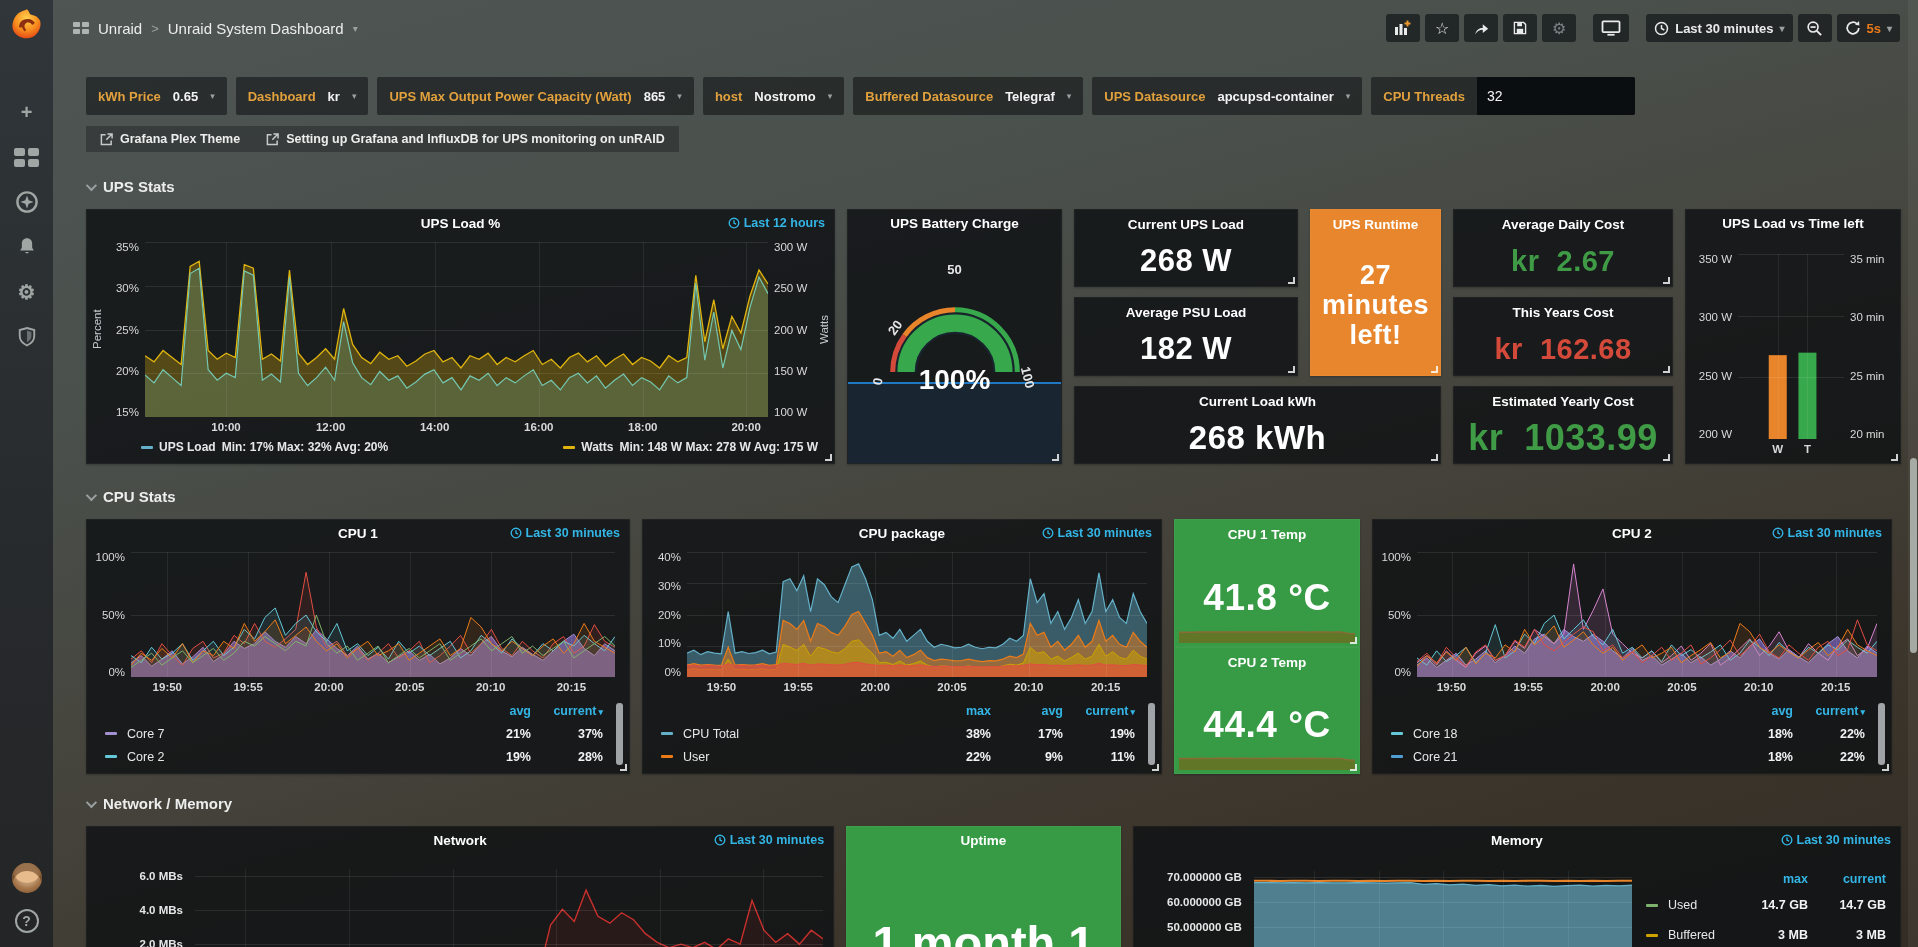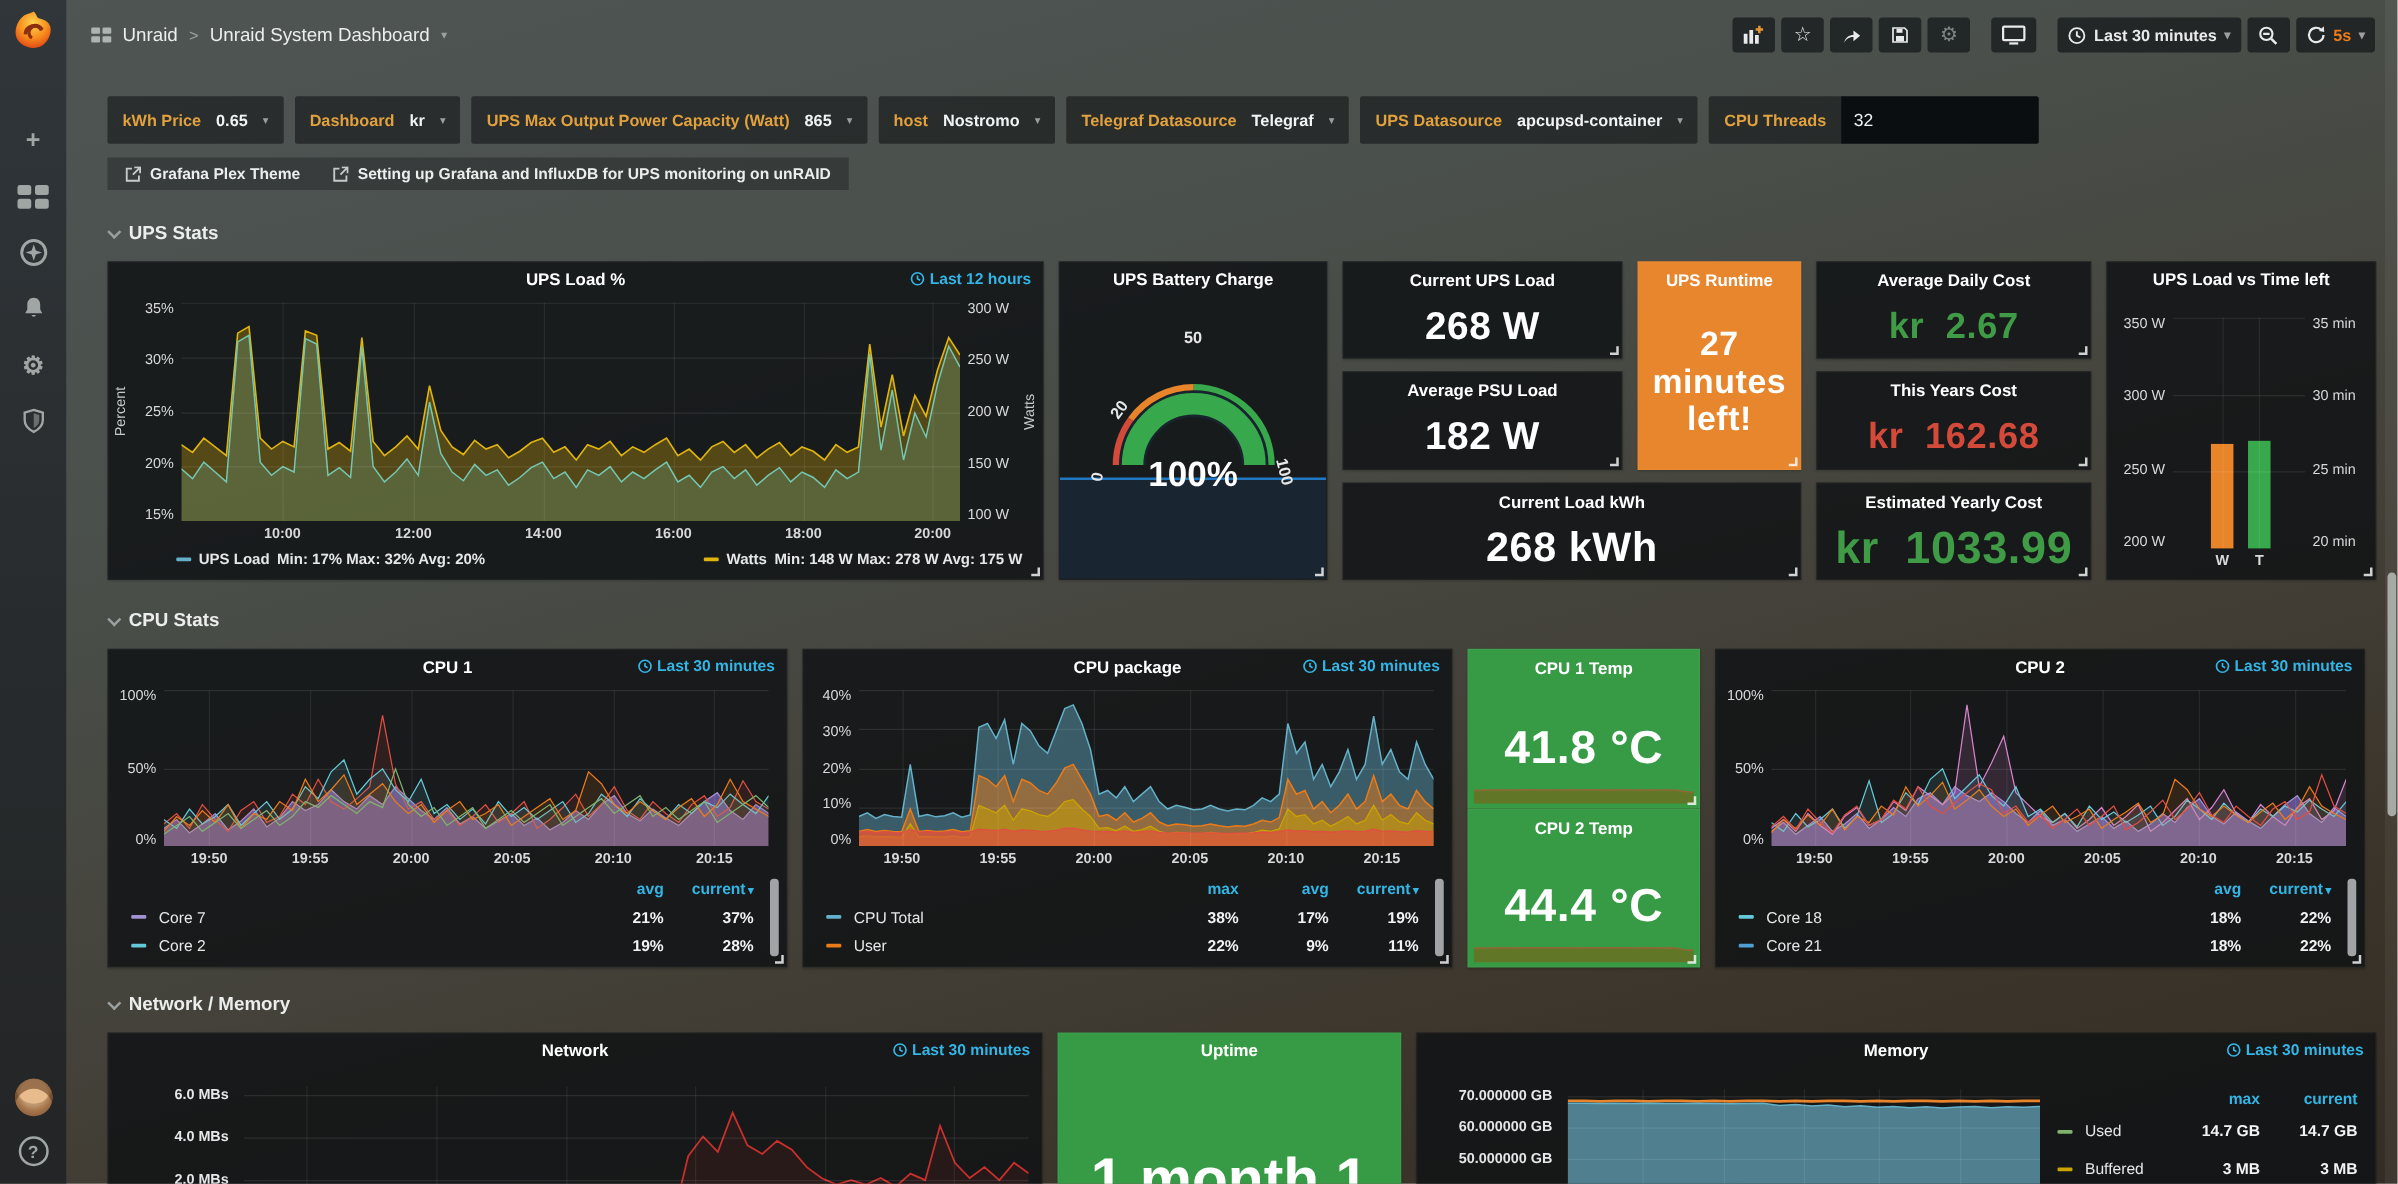--- a/index.html
+++ b/index.html
@@ -288,21 +288,21 @@
             <span class="plabel">UPS Max Output Power Capacity (Watt)</span>
             <span class="pvalue">865</span>
             <span class="pcaret">▾</span>
           </div>
         <div class="pill">
             <span class="plabel">host</span>
             <span class="pvalue">Nostromo</span>
             <span class="pcaret">▾</span>
           </div>
         <div class="pill">
-            <span class="plabel">Telegraf Datasource</span>
+            <span class="plabel">Buffered Datasource</span>
             <span class="pvalue">Telegraf</span>
             <span class="pcaret">▾</span>
           </div>
         <div class="pill">
             <span class="plabel">UPS Datasource</span>
             <span class="pvalue">apcupsd-container</span>
             <span class="pcaret">▾</span>
           </div>
         <div class="pill input-pill">
             <span class="plabel">CPU Threads</span>

